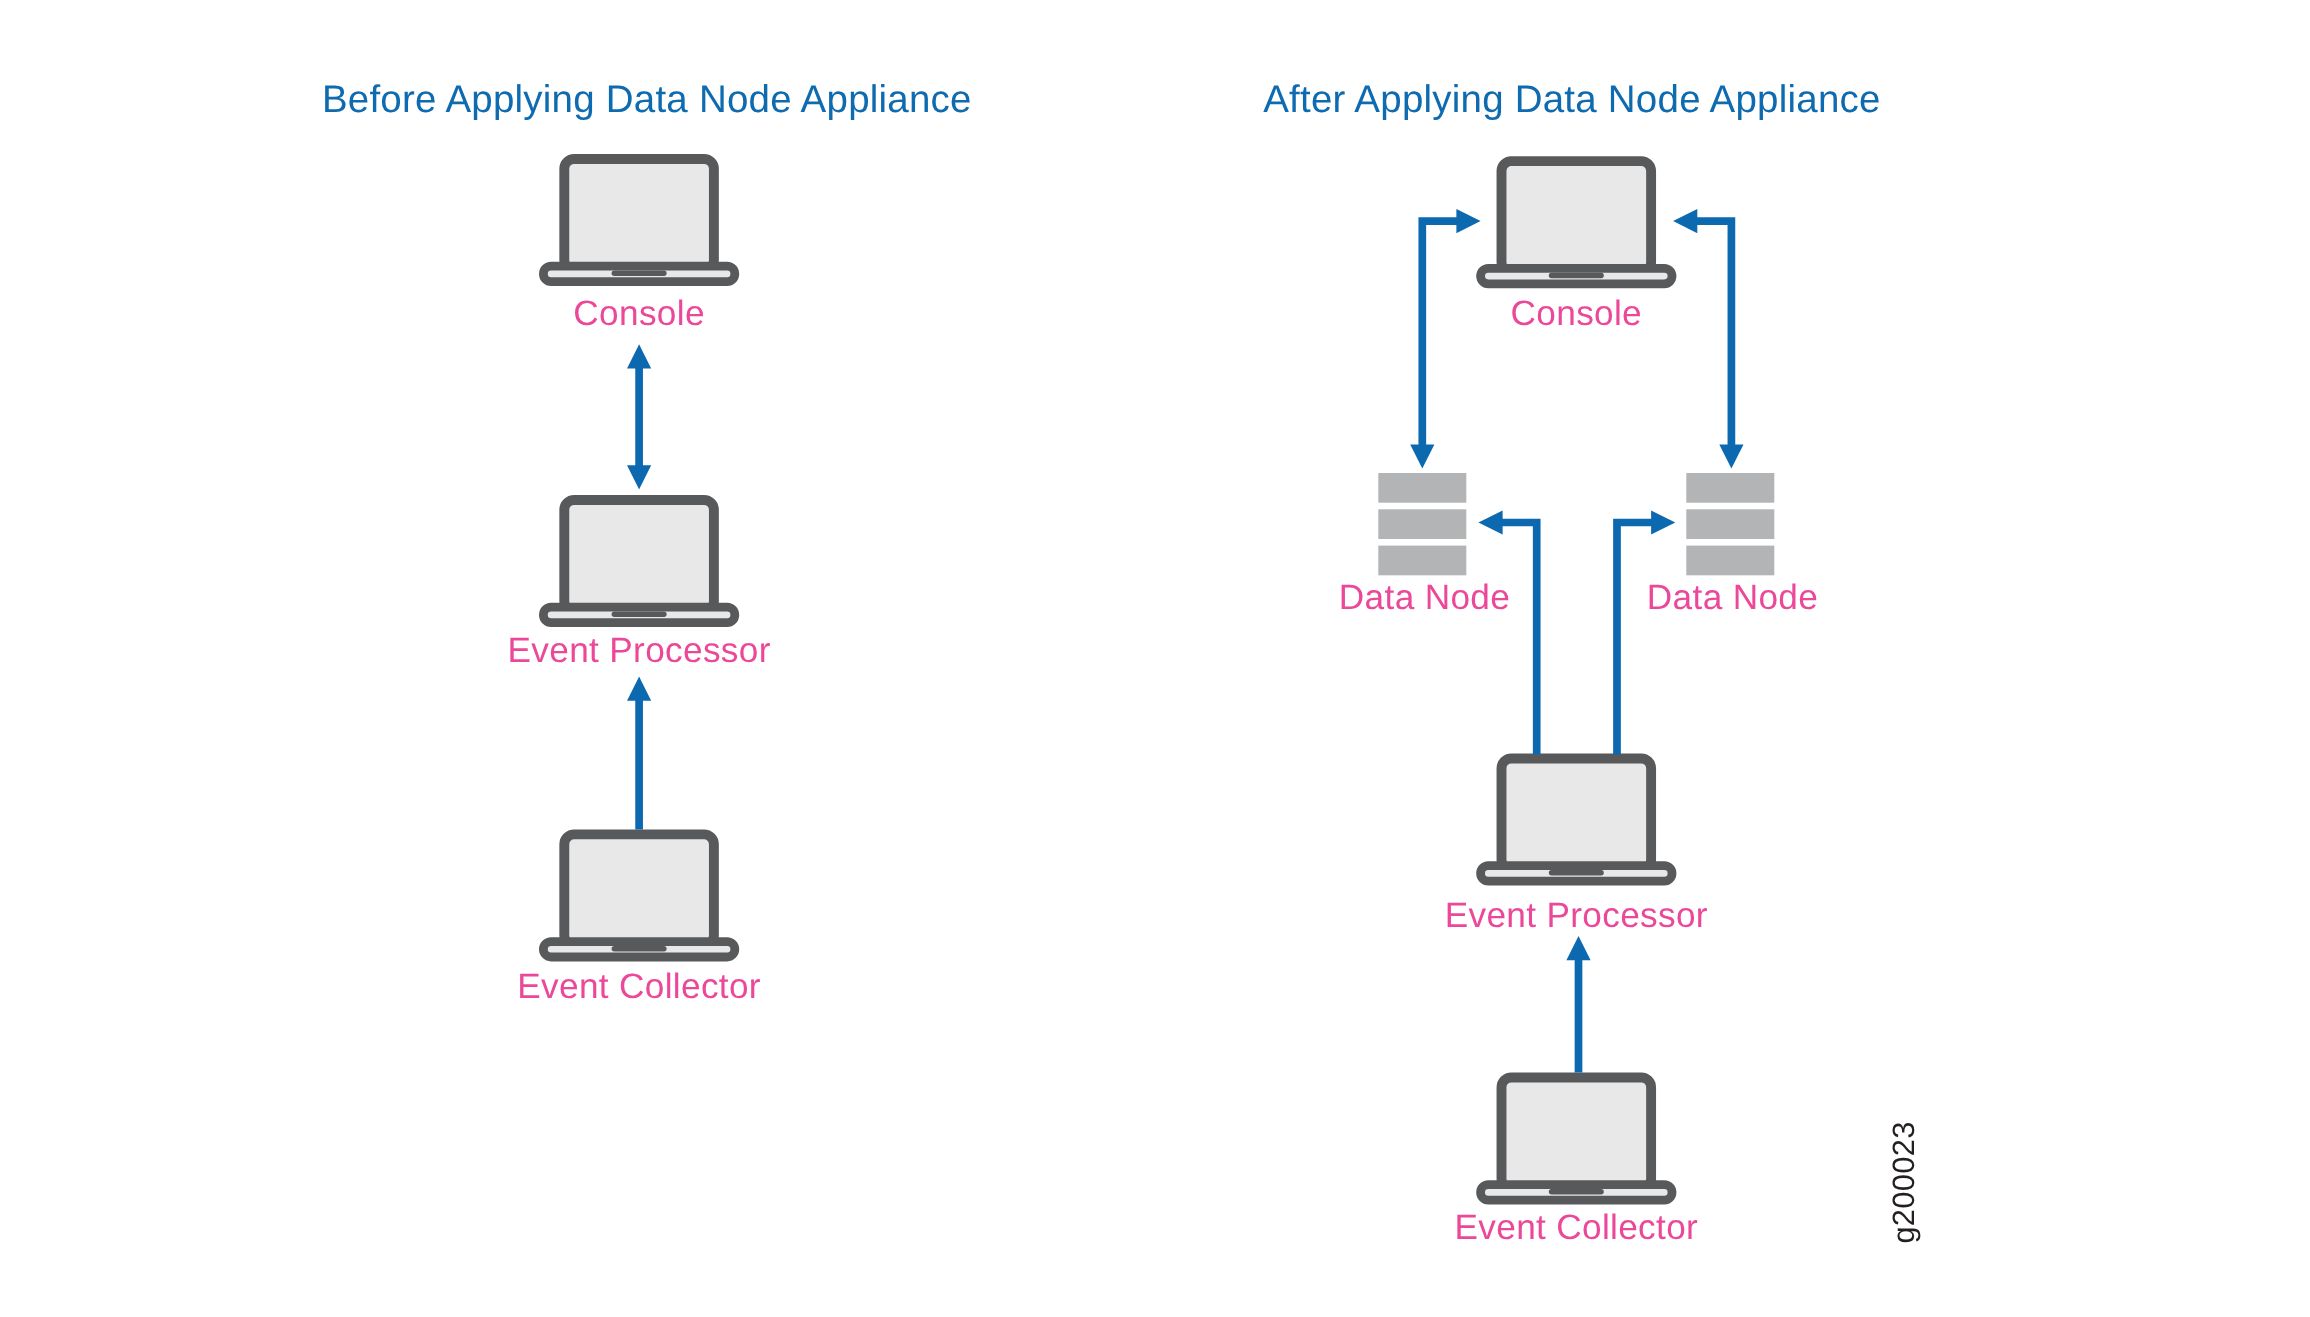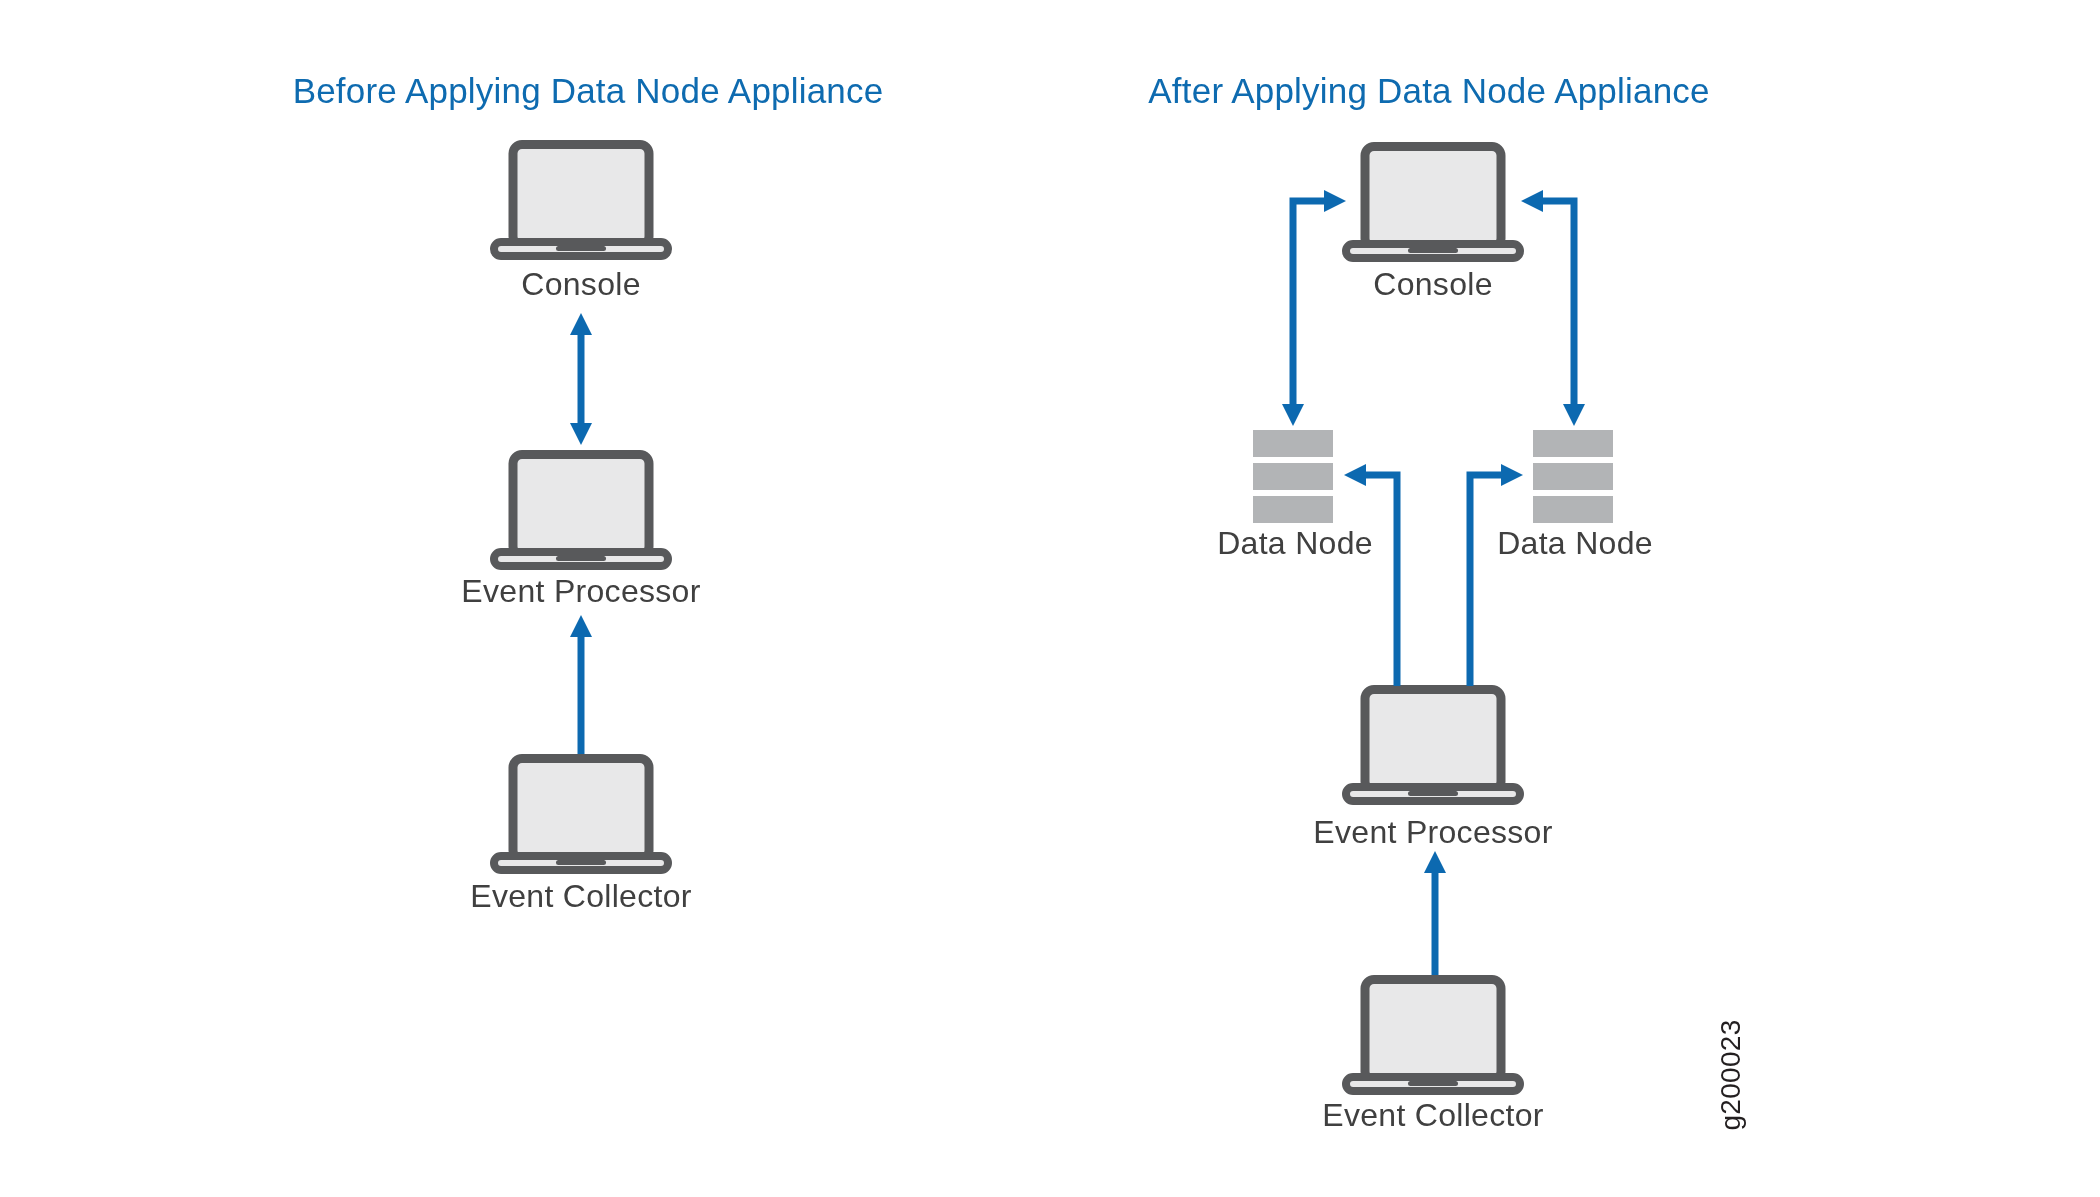--- a/index.html
+++ b/index.html
@@ -18,21 +18,21 @@
   .art {
     position: absolute;
     left: 0;
     top: 0;
   }
   .label {
     position: absolute;
     transform: translate(-50%, -50%);
     font-size: 32px;
     line-height: 1;
-    color: #404040;
+    color: #ec4899;
     white-space: nowrap;
     letter-spacing: 0.3px;
   }
   .title {
     font-size: 35px;
     color: #0e6bb0;
     letter-spacing: 0.2px;
   }
   .fig-id {
     transform: translate(-50%, -50%) rotate(-90deg);

